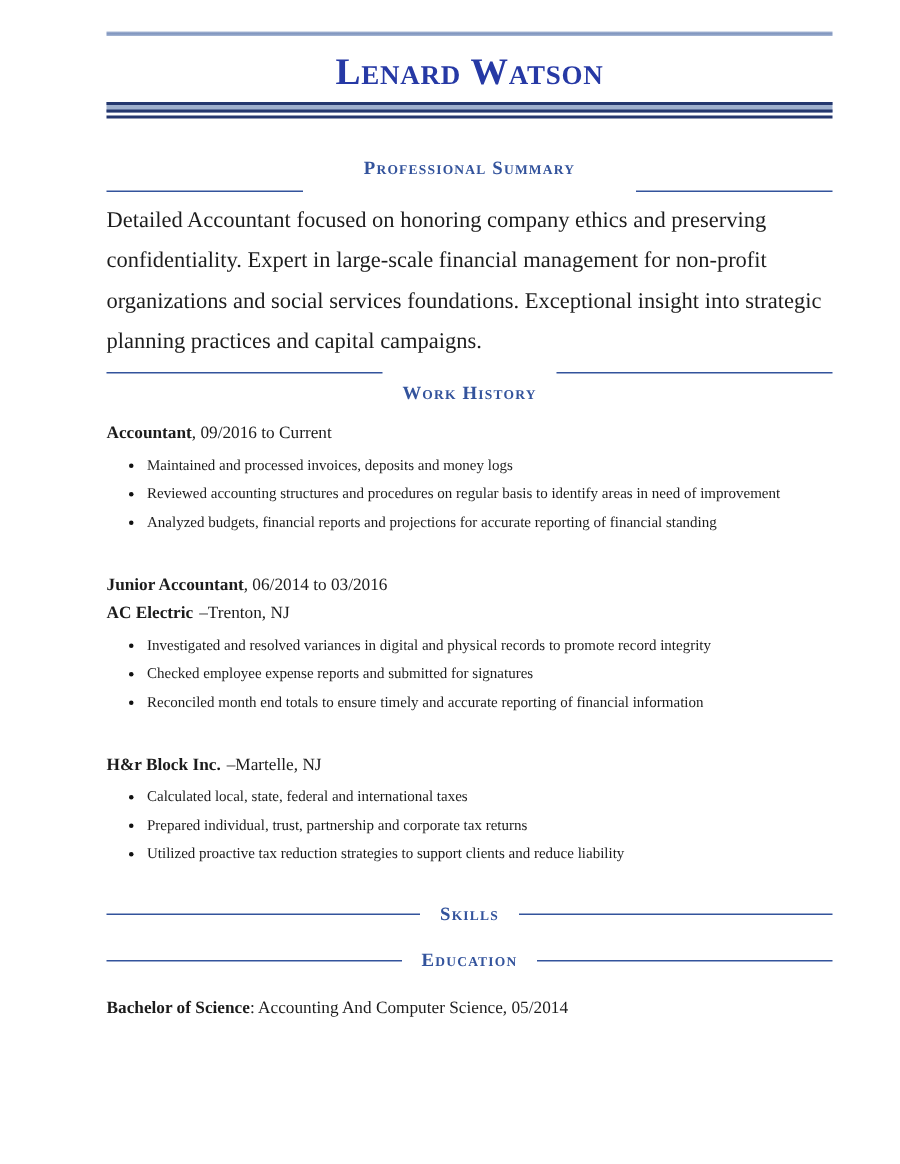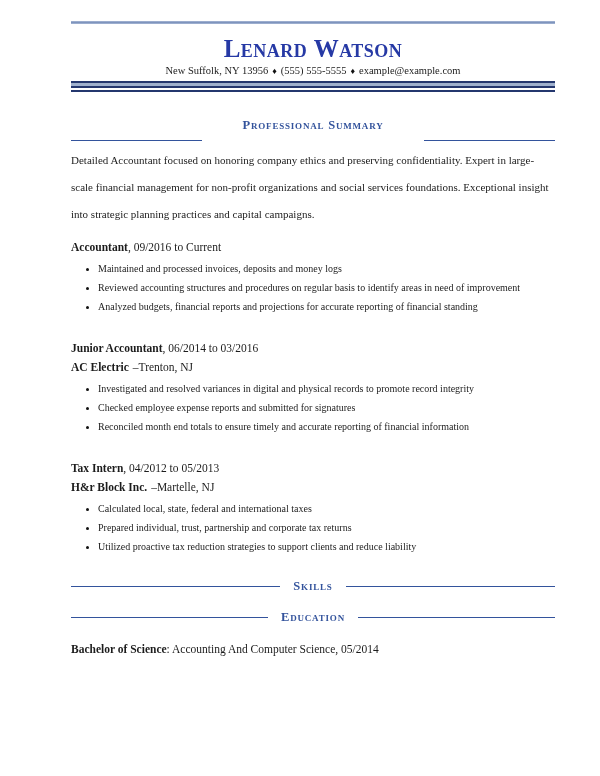--- a/index.html
+++ b/index.html
@@ -81,21 +81,21 @@
     color: #33539c;
     white-space: nowrap;
   }
   .sec-heading.lines-below .line { transform: translateY(15px); }
   .sec-heading.lines-above .line { transform: translateY(-14px); }
 
   
   .summary-heading { margin-top: 26px; gap: 28px; }
   .summary-text {
     margin: 14px 0 0 0;
-    font-size: 11px;
+    font-size: 15px;
     line-height: 27px;
   }
 
   
   .work-heading { margin-top: 13px; }
   .job { margin-top: 10px; margin-bottom: 23px; }
   .job-title-line, .job-company-line {
     font-size: 11.5px;
     line-height: 19px;
   }
@@ -124,37 +124,39 @@
 </style>
 </head>
 <body>
 
 <div class="page">
 
   <div class="top-rule"></div>
 
   <div class="header-block">
     <h1 class="resume-name">Lenard Watson</h1>
-    <div class="contact-line">
-      <span>New Suffolk, NY 13956</span><span class="diamond">♦</span><span>(555) 555-5555</span><span class="diamond">♦</span><span>example@example.com</span>
-    </div>
   </div>
 
   <div class="double-rule">
     <div class="band"></div>
     <div class="thin"></div>
   </div>
 
   <div class="sec-heading lines-below summary-heading">
     <div class="line"></div>
     <div class="sec-title">Professional Summary</div>
     <div class="line"></div>
   </div>
   <p class="summary-text">Detailed Accountant focused on honoring company ethics and preserving confidentiality. Expert in large-scale financial management for non-profit organizations and social services foundations. Exceptional insight into strategic planning practices and capital campaigns.</p>
 
+  <div class="sec-heading lines-above work-heading">
+    <div class="line"></div>
+    <div class="sec-title">Work History</div>
+    <div class="line"></div>
+  </div>
 
   <div class="job">
     <div class="job-title-line">
       <span class="bold">Accountant</span><span>, 09/2016 to Current</span>
     </div>
     <ul class="bullets">
       <li>Maintained and processed invoices, deposits and money logs</li>
       <li>Reviewed accounting structures and procedures on regular basis to identify areas in need of improvement</li>
       <li>Analyzed budgets, financial reports and projections for accurate reporting of financial standing</li>
     </ul>
@@ -168,23 +170,20 @@
       <span class="bold">AC Electric</span><span class="loc-gap">–Trenton, NJ</span>
     </div>
     <ul class="bullets">
       <li>Investigated and resolved variances in digital and physical records to promote record integrity</li>
       <li>Checked employee expense reports and submitted for signatures</li>
       <li>Reconciled month end totals to ensure timely and accurate reporting of financial information</li>
     </ul>
   </div>
 
   <div class="job">
-    <div class="job-title-line">
-      <span class="bold">Tax Intern</span><span>, 04/2012 to 05/2013</span>
-    </div>
     <div class="job-company-line">
       <span class="bold">H&amp;r Block Inc.</span><span class="loc-gap">–Martelle, NJ</span>
     </div>
     <ul class="bullets">
       <li>Calculated local, state, federal and international taxes</li>
       <li>Prepared individual, trust, partnership and corporate tax returns</li>
       <li>Utilized proactive tax reduction strategies to support clients and reduce liability</li>
     </ul>
   </div>
 

